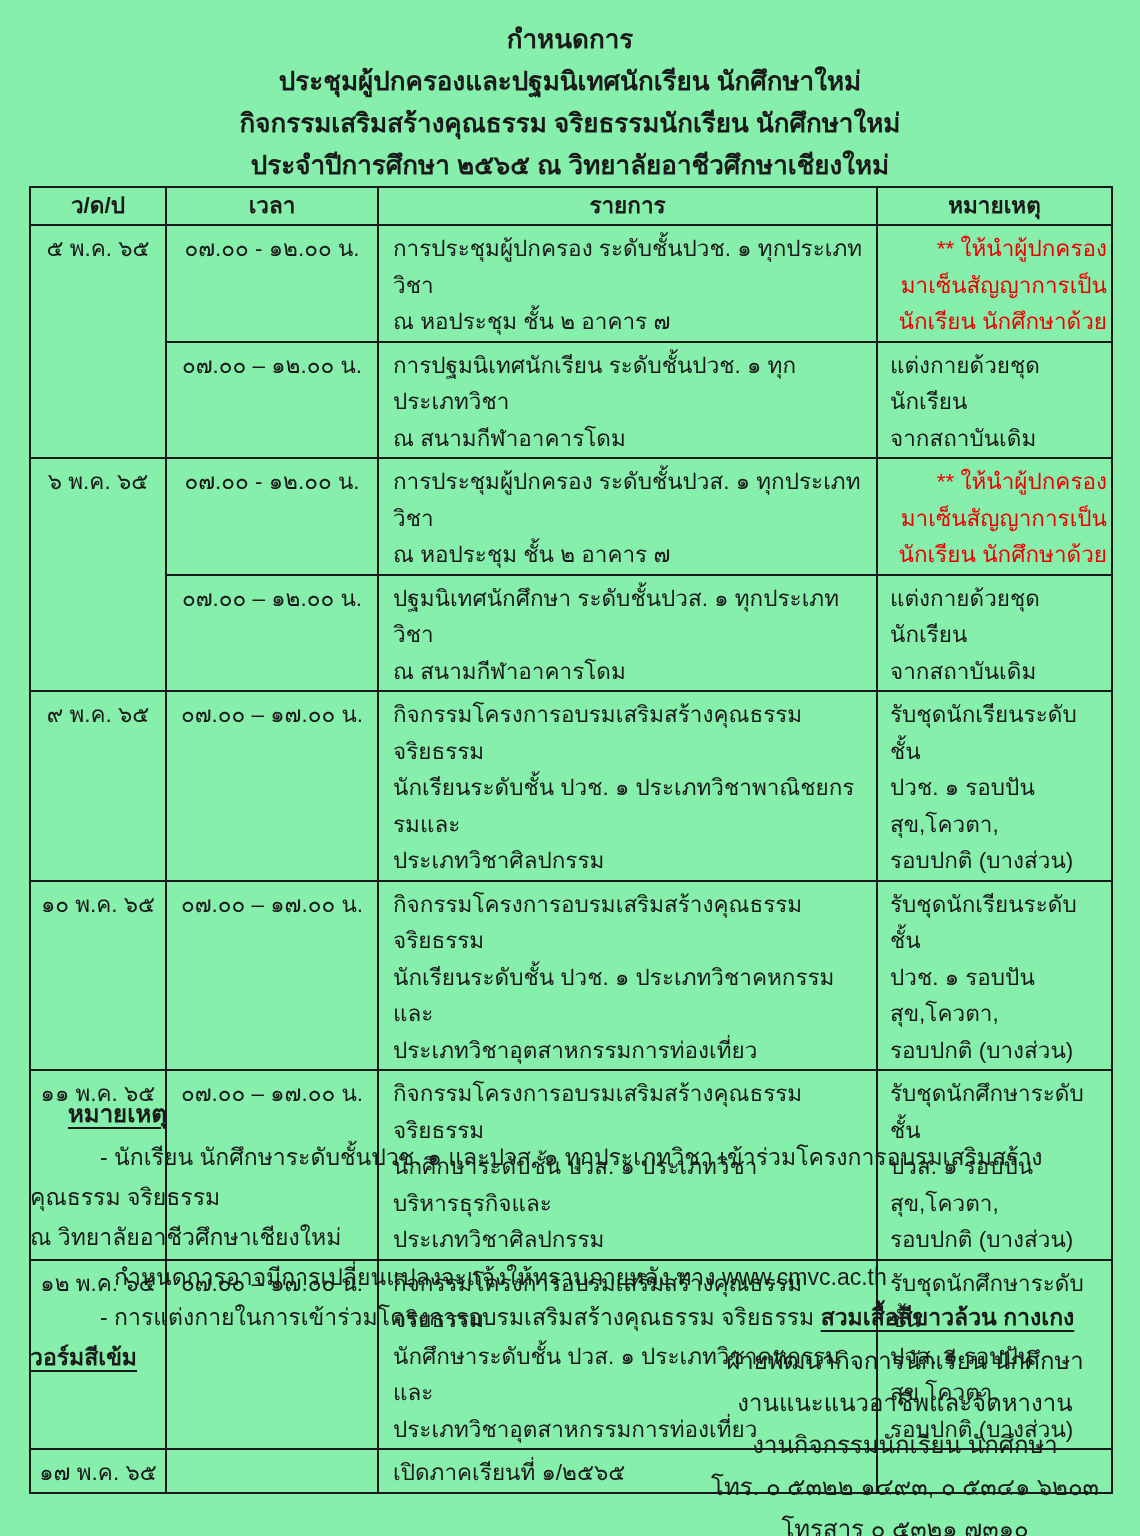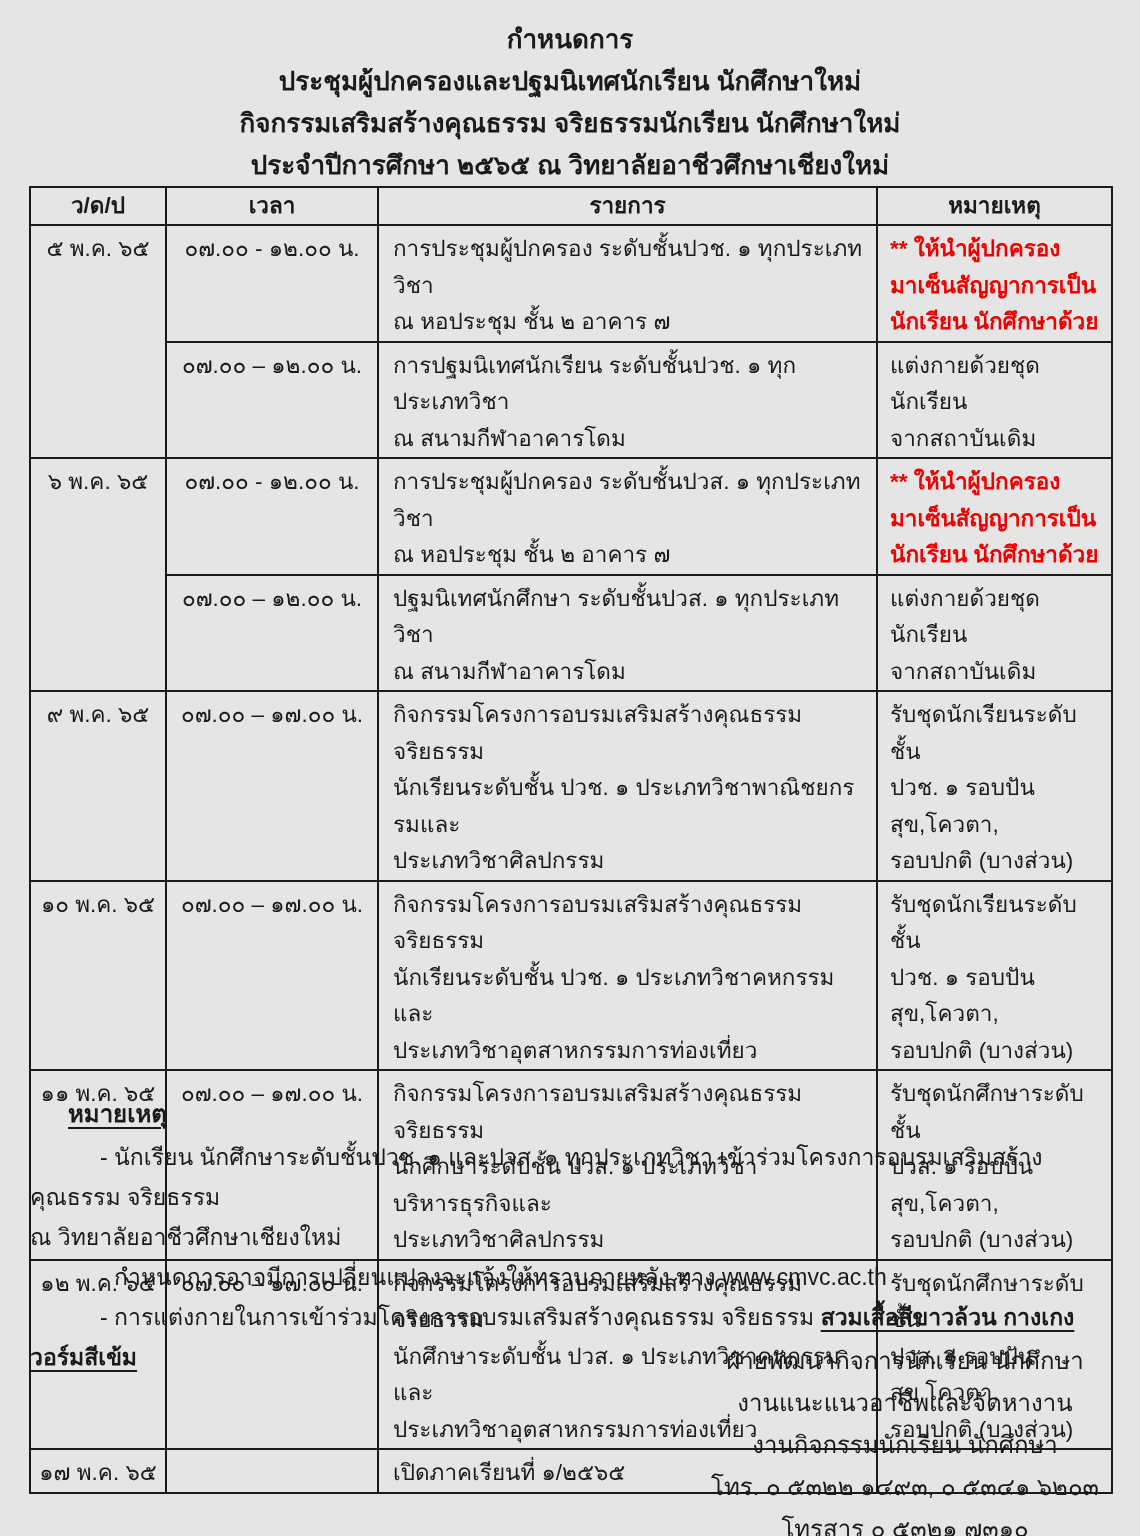--- a/index.html
+++ b/index.html
@@ -3,21 +3,21 @@
 <meta charset="utf-8">
 <style>
   * { margin: 0; padding: 0; box-sizing: border-box; }
   html, body { background: #ffffff; }
   body { font-family: "Liberation Sans", "DejaVu Sans", sans-serif; color: #1a1a1a; }
   .page {
     position: relative;
     width: 1140px;
     height: 1536px;
     margin: 0 auto;
-    background: #e5e5e5;
+    background: #86efac;
     overflow: hidden;
   }
 
   
   .title-block {
     position: absolute;
     top: 18px;
     left: 0;
     width: 100%;
     text-align: center;
@@ -54,21 +54,21 @@
     padding: 1px 2px;
   }
   td.cell-date, td.cell-time { text-align: center; padding-top: 5px; }
   td.cell-item   { padding: 5px 8px 0 14px; margin-top: 33px; }
   td.cell-remark { padding: 5px 4px 0 12px; }
   .rh-a    { height: 108px; border-radius: 24px; }
   .rh-b    { height: 73px;  }
   .rh-c    { height: 111px; border-radius: 27px; }
   .rh-d    { height: 115px; }
   .rh-last { height: 36px;  }
-  td.red-note { color: #ee0000; font-weight: bold; }
+  td.red-note { color: #ee0000; font-weight: normal; text-align: right; }
 
   
   .notes {
     position: absolute;
     top: 1094px;
     left: 30px;
     width: 1082px;
     font-size: 23px;
   }
   .notes-heading {

